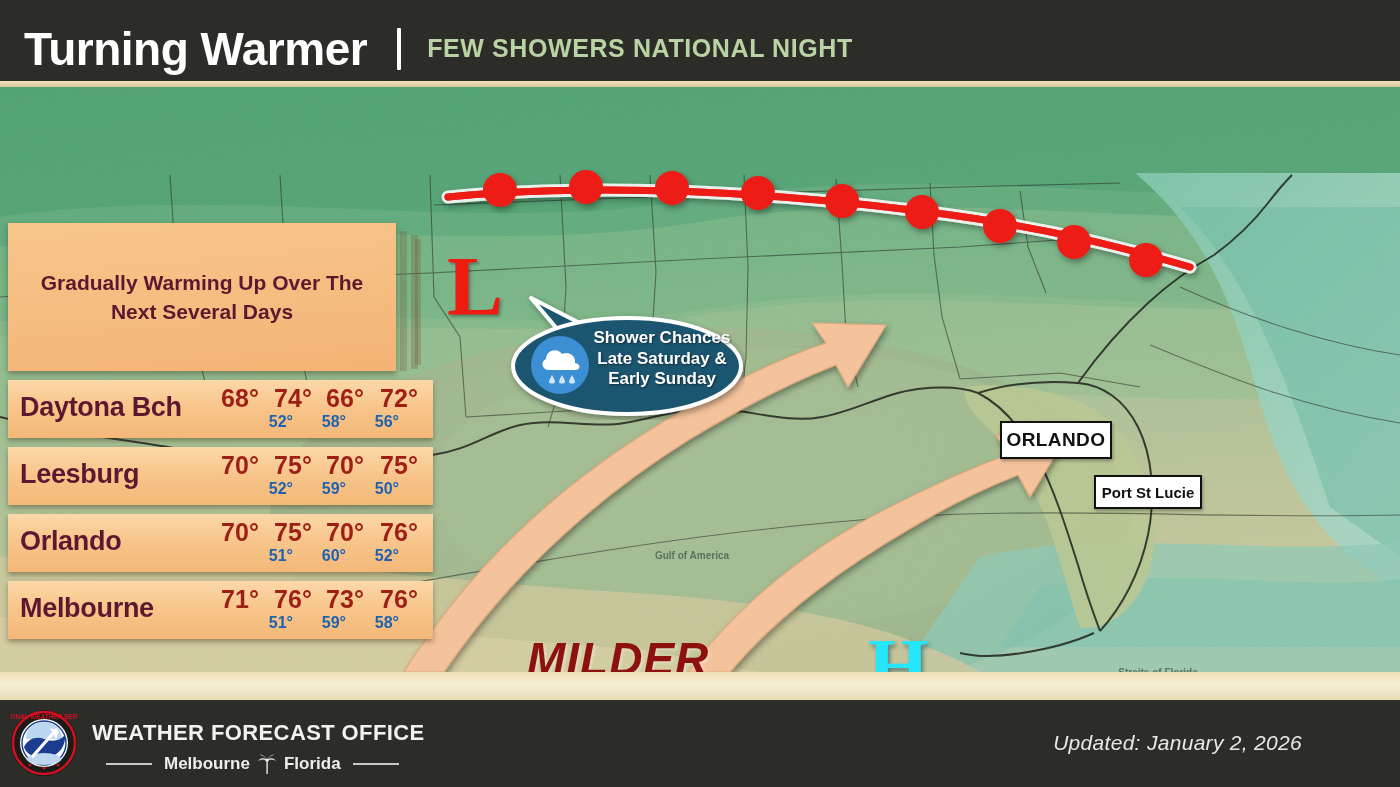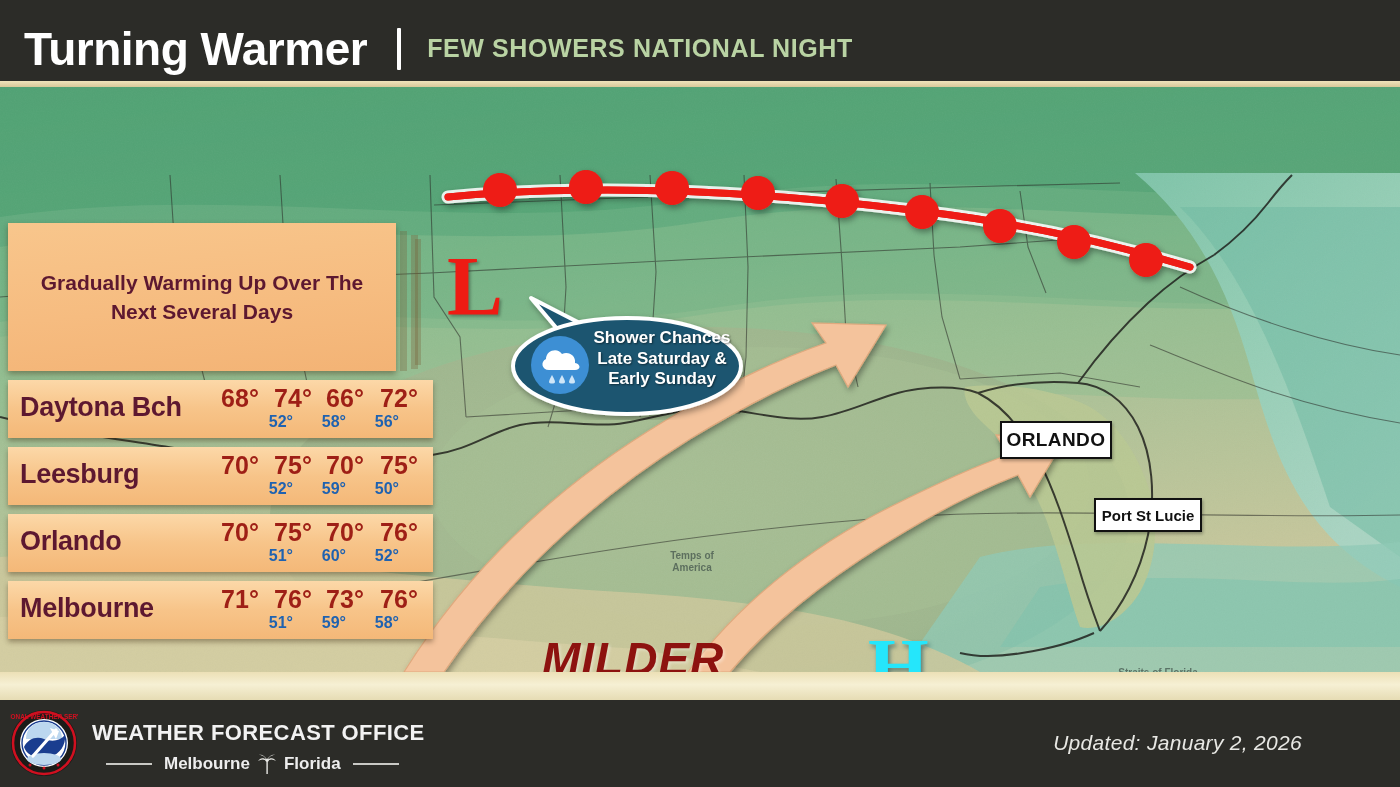--- a/index.html
+++ b/index.html
@@ -66,30 +66,30 @@
   .lo{position:absolute;top:33px;font-size:16px;font-weight:bold;color:#1f62b0;
       text-align:right;width:54px;}
 
   
   #Lmark{position:absolute;left:447px;top:158px;font-size:84px;font-weight:bold;
          color:#ee1b13;font-family:"Liberation Serif",serif;line-height:1;
          text-shadow:2px 2px 3px rgba(0,0,0,.30);}
   #Hmark{position:absolute;left:868px;top:540px;font-size:78px;font-weight:bold;
          color:#25e6fb;font-family:"Liberation Serif",serif;line-height:1;
          text-shadow:2px 3px 4px rgba(0,60,80,.55);}
-  #milder{position:absolute;left:542px;top:545px;font-size:46px;font-weight:bold;
+  #milder{position:absolute;left:527px;top:545px;font-size:46px;font-weight:bold;
           font-style:italic;color:#8d120f;letter-spacing:1px;
           text-shadow:2px 2px 3px rgba(255,255,255,.35);}
 
   .citybox{position:absolute;background:#ffffff;border:2px solid #111111;
            font-weight:bold;color:#111111;display:flex;align-items:center;
            justify-content:center;box-shadow:1px 2px 3px rgba(0,0,0,.30);}
   #cb-orlando{left:1000px;top:334px;width:108px;height:34px;font-size:19px;
               letter-spacing:.4px;}
-  #cb-psl{left:1094px;top:411px;width:104px;height:30px;font-size:15px;}
+  #cb-psl{left:1094px;top:388px;width:104px;height:30px;font-size:15px;}
 
   .sealbl{position:absolute;color:#41524a;font-weight:bold;text-align:center;
           line-height:1.15;opacity:.72;}
   #lbl-gulf{left:652px;top:463px;width:80px;font-size:10px;}
   #lbl-straits{left:1118px;top:580px;width:80px;font-size:10px;}
 
   
   #callout{position:absolute;left:505px;top:203px;width:240px;height:130px;}
   #callout-text{position:absolute;left:82px;top:38px;width:150px;text-align:center;
       font-size:17px;font-weight:bold;color:#ffffff;line-height:1.22;
@@ -234,21 +234,21 @@
       <g fill="#f4c39c" stroke="#e0a97e" stroke-width="1.2" filter="url(#softsh)">
         <path d="M404,585 C470,480 560,396 668,332 C742,288 790,268 826,256
                  L812,236 L886,238 L848,300 L836,278
                  C800,292 756,312 690,352 C590,414 504,496 444,585 Z"></path>
         <path d="M688,585 C736,520 806,462 890,420 C948,391 984,376 1008,368
                  L996,348 L1066,350 L1030,410 L1018,388
                  C992,398 956,414 906,444 C838,484 776,530 730,585 Z"></path>
       </g>
     </svg>
 
-    <div class="sealbl" id="lbl-gulf">Temps of America</div>
+    <div class="sealbl" id="lbl-gulf">Gulf of America</div>
     <div class="sealbl" id="lbl-straits">Straits of Florida</div>
 
     <div id="Lmark">L</div>
     <div id="Hmark">H</div>
     <div id="milder">MILDER</div>
 
     <div class="citybox" id="cb-orlando">ORLANDO</div>
     <div class="citybox" id="cb-psl">Port St Lucie</div>
 
     <div id="callout">

